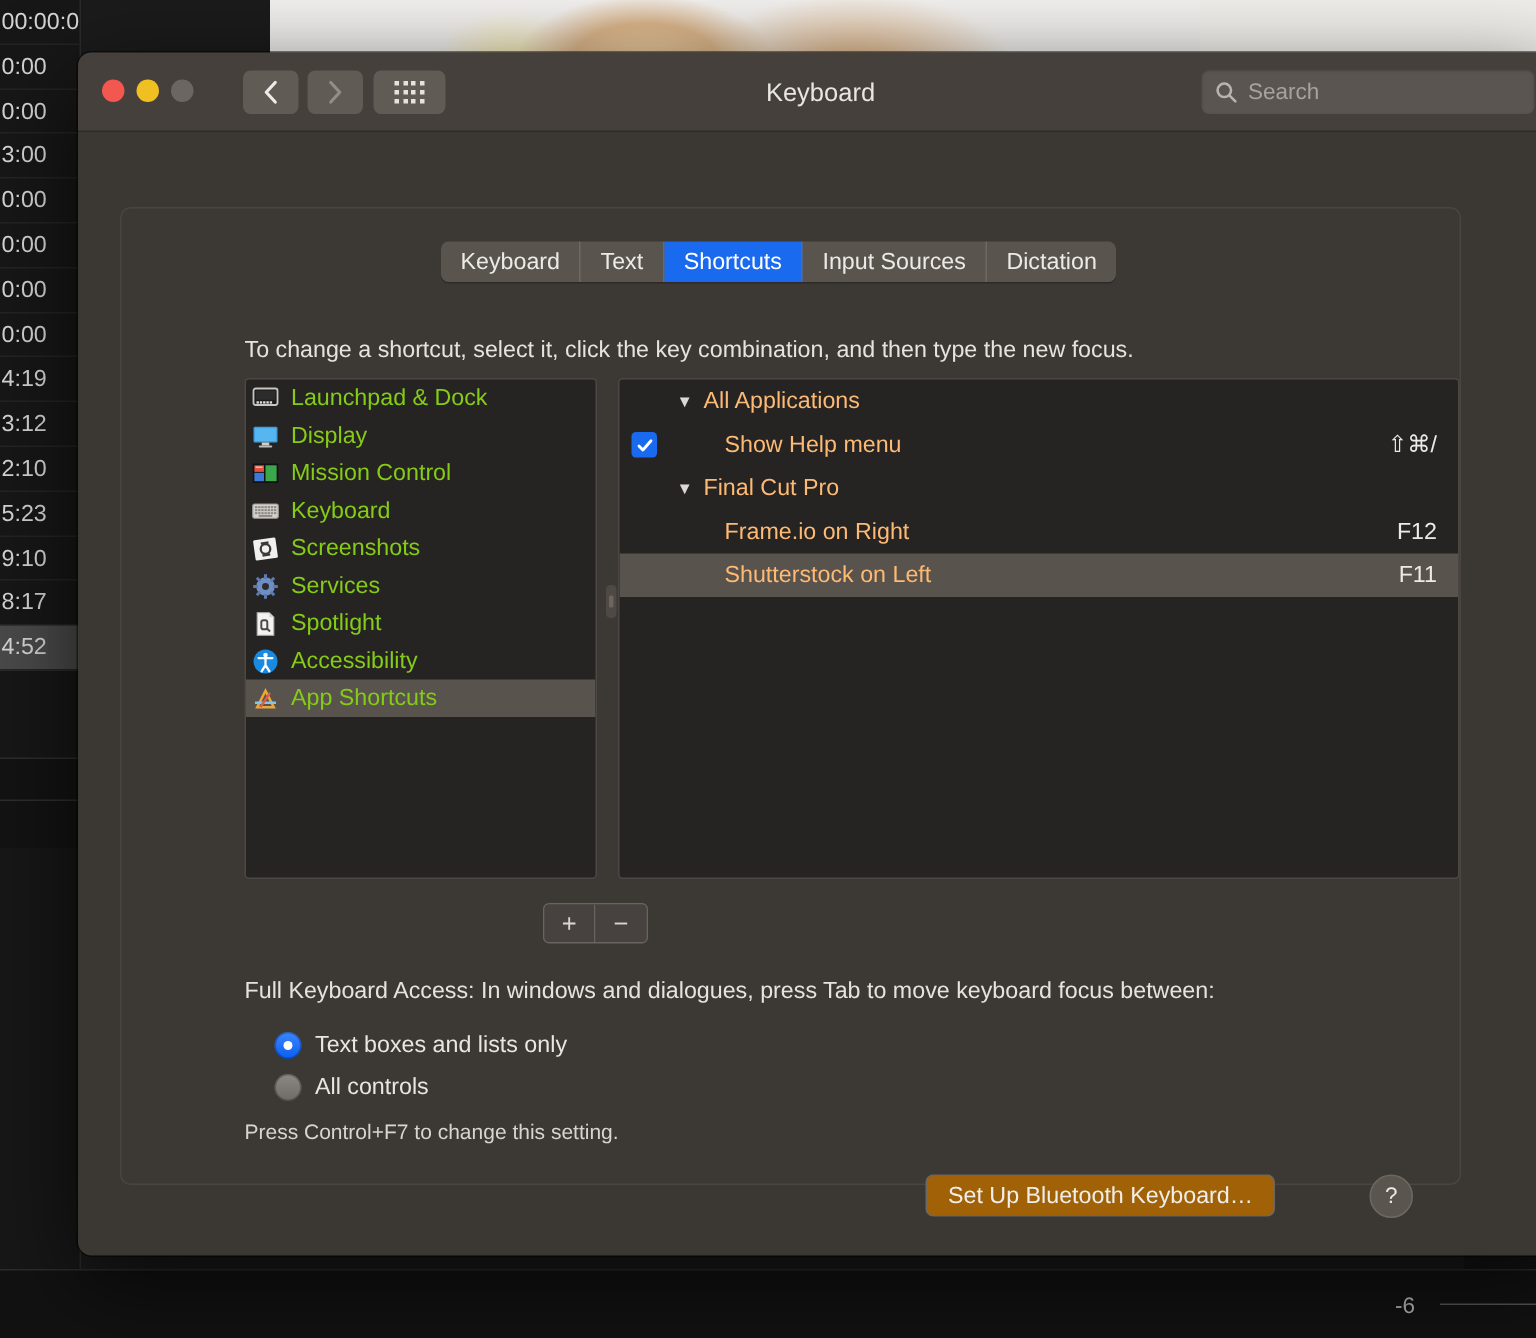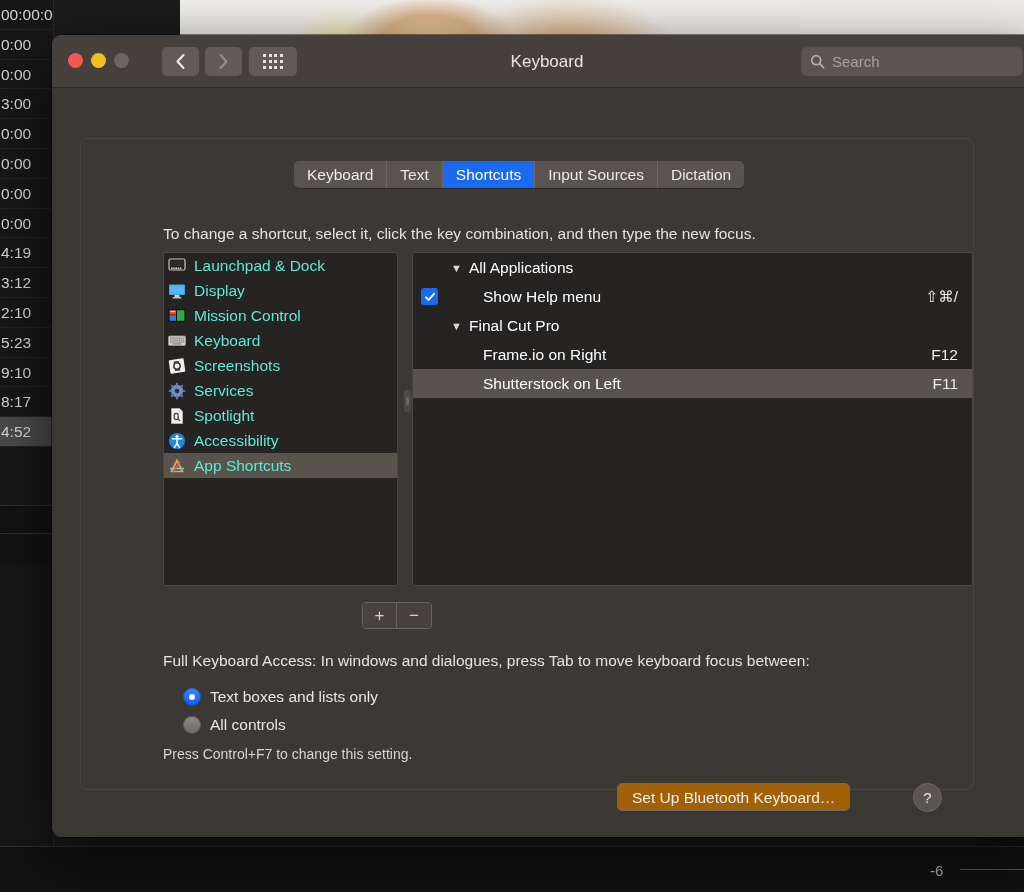--- a/index.html
+++ b/index.html
@@ -142,21 +142,21 @@
 
   .leftlist {
     position:absolute; left:0; top:0; width: 235px; height: 334px;
     background: #262423; border: 1px solid #4c4742; border-radius: 3px;
     overflow: hidden;
   }
   .li {
     height: 25px; display:flex; align-items:center; padding-left: 4px; gap: 8px;
   }
   .li.sel { background: #59534e; }
-  .li .lbl { color: #5eead4; font-size: 15.5px; white-space: nowrap; }
+  .li .lbl { color: #84cc16; font-size: 15.5px; white-space: nowrap; }
   .ic { width: 18px; height: 18px; flex: 0 0 18px; position:relative; }
 
   .splitter {
     position:absolute; left: 241px; top: 138px; width: 7px; height: 22px;
     background: #4e4944; border-radius: 3px;
   }
   .splitter::after{
     content:""; position:absolute; left:2px; top:7px; width:3px; height:8px;
     background:#6b6560; border-radius:1px;
   }
@@ -164,21 +164,21 @@
   .rightlist {
     position:absolute; left: 249px; top: 0; width: 561px; height: 334px;
     background: #262423; border: 1px solid #4c4742; border-radius: 3px;
     overflow: hidden;
   }
   .rrow { height: 29px; display:flex; align-items:center; position: relative; }
   .rrow.sel { background: #59534e; }
   .rrow .tri {
     width: 18px; margin-left: 38px; color: #dcd9d5; font-size: 11px; flex:0 0 18px;
   }
-  .rrow .rlbl { color: #ffffff; font-size: 15.5px; white-space: nowrap; }
+  .rrow .rlbl { color: #fdba74; font-size: 15.5px; white-space: nowrap; }
   .rrow .rlbl.grp { margin-left: 0; }
   .rrow .rlbl.child { margin-left: 70px; }
   .rrow .rkey {
     position:absolute; right: 14px; color: #eceae7; font-size: 15.5px; white-space: nowrap;
   }
   .cbx {
     position:absolute; left: 8px; width: 17px; height: 17px; border-radius: 3px;
     background: #1a6af0; display:flex; align-items:center; justify-content:center;
   }
 

